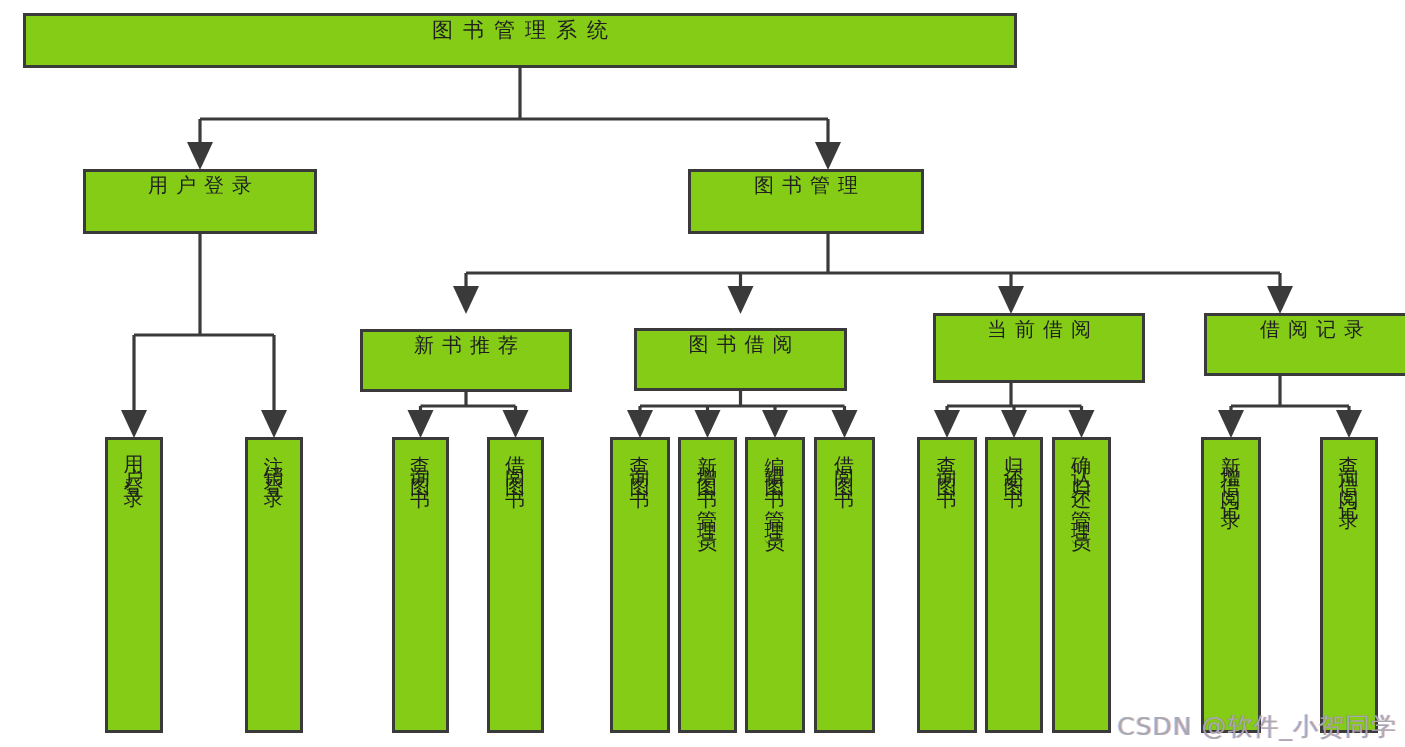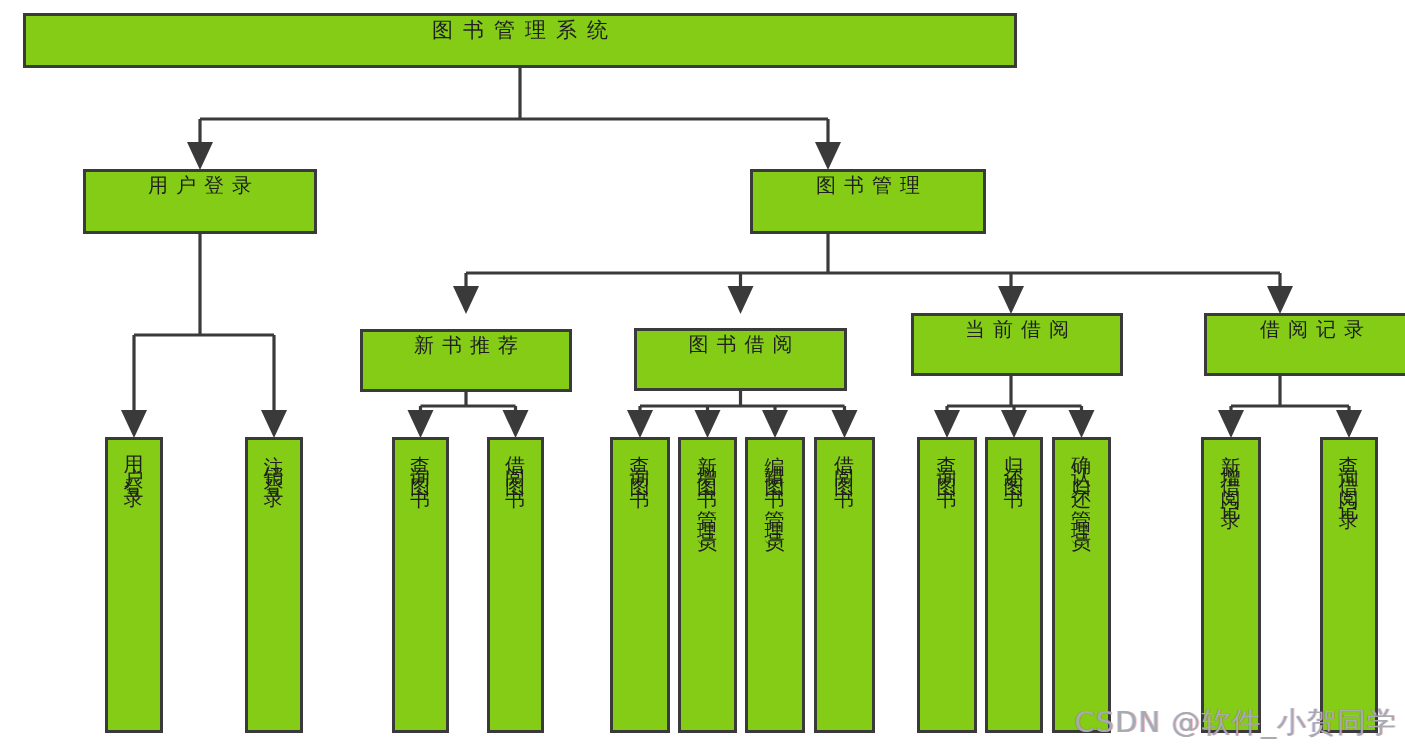--- a/index.html
+++ b/index.html
@@ -48,21 +48,21 @@
     font-size:20px;
     letter-spacing:11px;
     margin-bottom:-11px;
     line-height:1;
     color:var(--text);
   }
   .watermark{
     position:absolute;
     right:8px;
     bottom:4px;
-    font-size:29px;
+    font-size:25px;
     letter-spacing:1px;
     color:var(--watermark);
     text-shadow:1px 0 0 rgba(220,60,60,.28), -1px 0 0 rgba(60,90,220,.28);
     z-index:5;
     white-space:nowrap;
   }
 </style>
 </head>
 <body>
 
@@ -109,30 +109,30 @@
         <polygon points="1336,410 1362,410 1349,438" fill="#3a3a3a" stroke="none"></polygon>
       </g>
     </svg>
   <div class="watermark">CSDN @软件_小贺同学</div>
 <div class="node hnode rootnode" style="left: 23px; top: 13px; width: 994px; height: 55px;">
       <span class="lbl">图书管理系统</span>
     </div>
     <div class="node hnode" style="left: 83px; top: 169px; width: 234px; height: 65px;">
       <span class="lbl">用户登录</span>
     </div>
-    <div class="node hnode" style="left: 750px; top: 169px; width: 236px; height: 65px;">
+    <div class="node hnode" style="left: 688px; top: 169px; width: 236px; height: 65px;">
       <span class="lbl">图书管理</span>
     </div>
     <div class="node hnode" style="left: 360px; top: 313px; width: 212px; height: 63px; margin-top: 16px;">
       <span class="lbl">新书推荐</span>
     </div>
     <div class="node hnode" style="left: 634px; top: 328px; width: 213px; height: 63px;">
       <span class="lbl">图书借阅</span>
     </div>
-    <div class="node hnode" style="left: 911px; top: 313px; width: 212px; height: 63px;">
+    <div class="node hnode" style="left: 933px; top: 313px; width: 212px; height: 70px;">
       <span class="lbl">当前借阅</span>
     </div>
     <div class="node hnode" style="left: 1172px; top: 313px; width: 216px; height: 63px; margin-left: 32px;">
       <span class="lbl">借阅记录</span>
     </div>
     <div class="node vnode" style="left: 105px; top: 437px; width: 58px; height: 296px;">
       <span class="lbl">用户登录</span>
     </div>
     <div class="node vnode" style="left: 245px; top: 437px; width: 58px; height: 296px;">
       <span class="lbl">注销登录</span>

